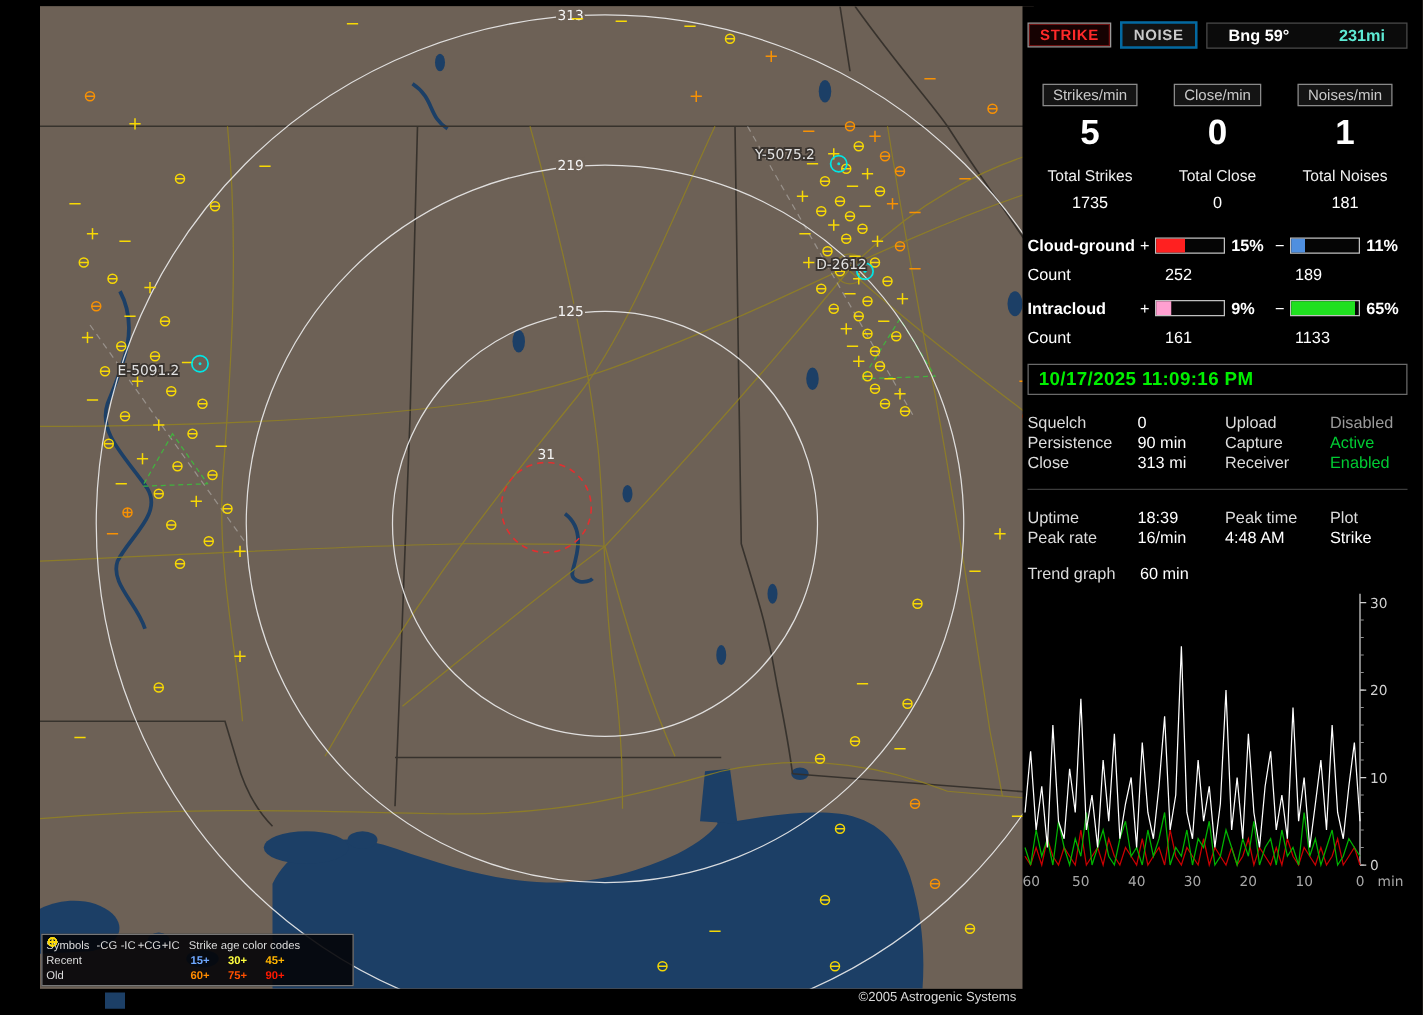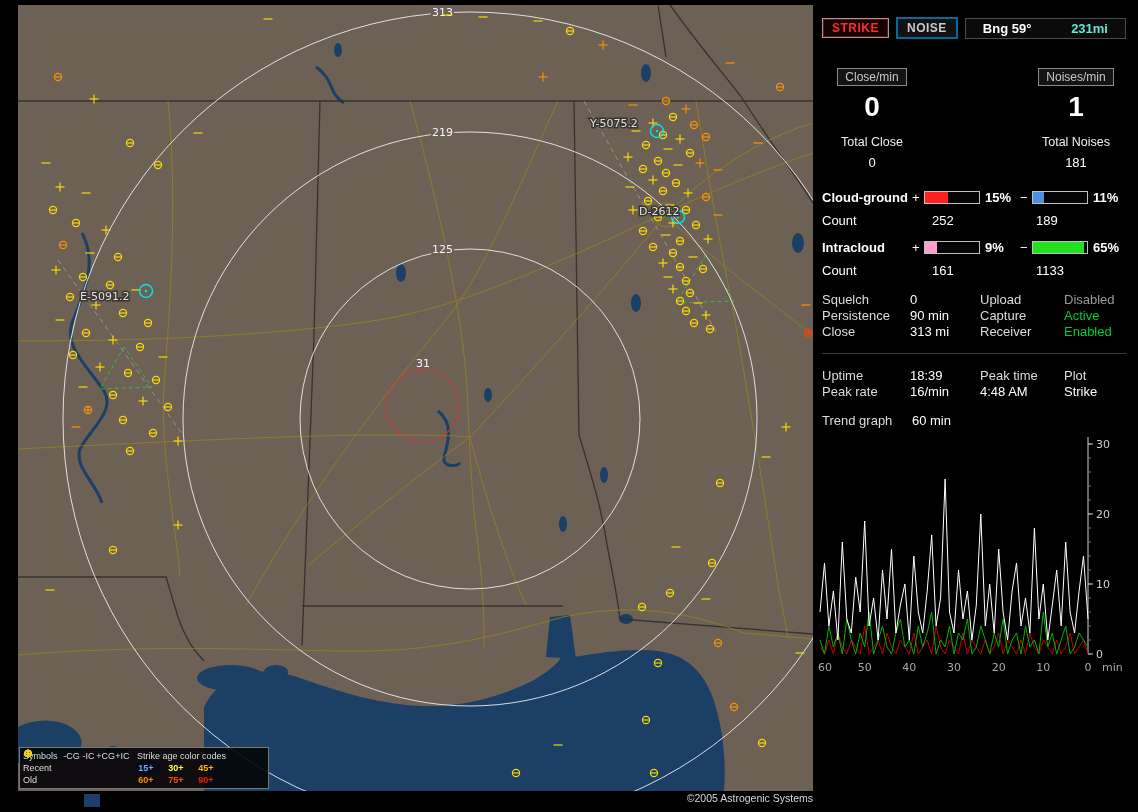--- a/index.html
+++ b/index.html
@@ -1,17 +1,17 @@
 <!DOCTYPE html>
 <html><head>
 <meta charset="utf-8">
 <style>
   html,body{margin:0;padding:0;background:#000;width:1138px;height:812px;overflow:hidden;
     font-family:"Liberation Sans","DejaVu Sans",sans-serif;}
-  .map-area{position:absolute;left:18px;top:5px;width:795px;height:786px;background:#6d6156;overflow:hidden;}
+  .map-area{position:absolute;left:32px;top:5px;width:795px;height:786px;background:#6d6156;overflow:hidden;}
   .map-area svg{position:absolute;left:0;top:0;}
   .copyright{position:absolute;left:18px;top:792px;width:795px;text-align:right;padding-right:24px;
     color:#d8d8d8;font-size:10.5px;}
   .water-frag{position:absolute;left:84px;top:794px;width:16px;height:13px;background:#1c3f66;}
 
   
   .map-legend{position:absolute;left:1px;bottom:2px;width:242px;background:rgba(4,4,8,.9);
     border:1px solid #787878;font-size:9px;color:#ddd;padding:2px 3px;line-height:11px;}
   .lg-row{display:flex;align-items:center;height:12px;}
   .lg-label{width:40px;}
@@ -710,20 +710,26 @@
     <span class="btn strike-btn">STRIKE</span>
     <span class="btn noise-btn">NOISE</span>
     <span class="bng-box">
       <span>Bng 59°</span>
       <span class="bng-dist">231mi</span>
     </span>
   </div>
 
   <div class="stats">
     <div class="stat-col">
+      <span class="stat-badge">Strikes/min</span>
+      <div class="stat-value">5</div>
+      <div class="total-label">Total Strikes</div>
+      <div class="total-value">1735</div>
+    </div>
+    <div class="stat-col">
       <span class="stat-badge">Close/min</span>
       <div class="stat-value">0</div>
       <div class="total-label">Total Close</div>
       <div class="total-value">0</div>
     </div>
     <div class="stat-col">
       <span class="stat-badge">Noises/min</span>
       <div class="stat-value">1</div>
       <div class="total-label">Total Noises</div>
       <div class="total-value">181</div>
@@ -760,20 +766,21 @@
       <span class="bar" id="bar-neg-1">
           <i style="width: 95%; background: rgb(32, 224, 32);"></i>
         </span>
       <span class="pct">65%</span>
       <span>Count</span>
       <span class="count-pos">161</span>
       <span class="count-neg">1133</span>
     </div>
   </div>
 
+  <div class="datetime">10/17/2025 11:09:16 PM</div>
 
   <div class="kv-grid">
     <span class="lab">Squelch</span>
     <span>0</span>
     <span class="lab">Upload</span>
     <span class="dim">Disabled</span>
 
     <span class="lab">Persistence</span>
     <span>90 min</span>
     <span class="lab">Capture</span>

